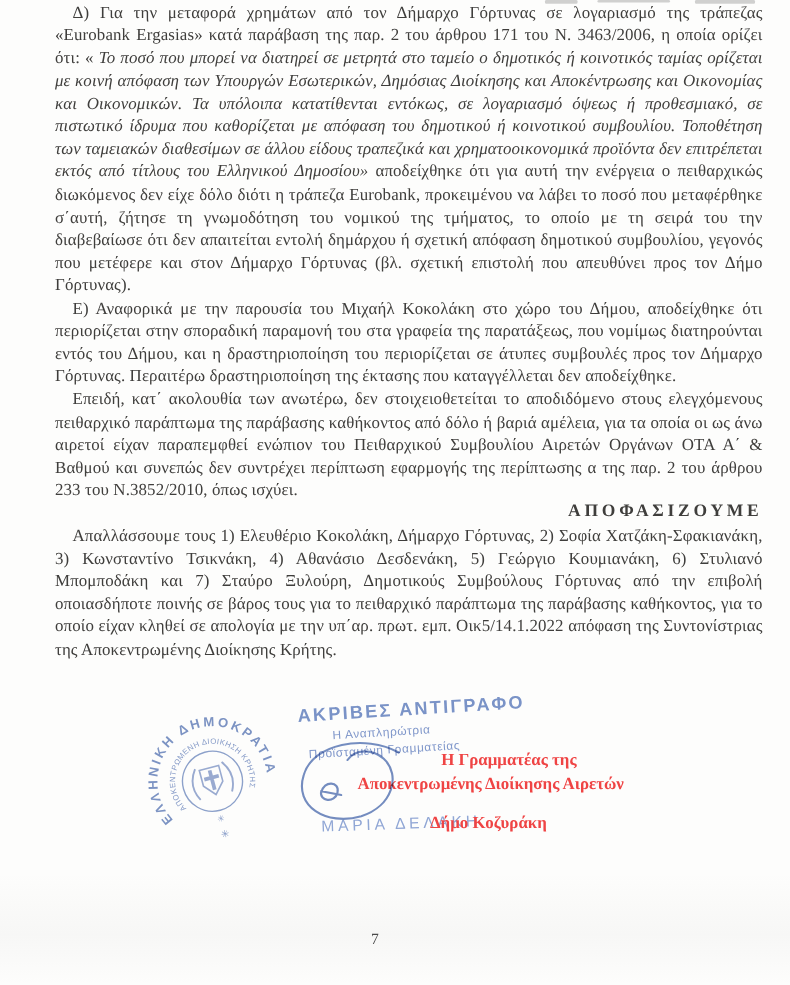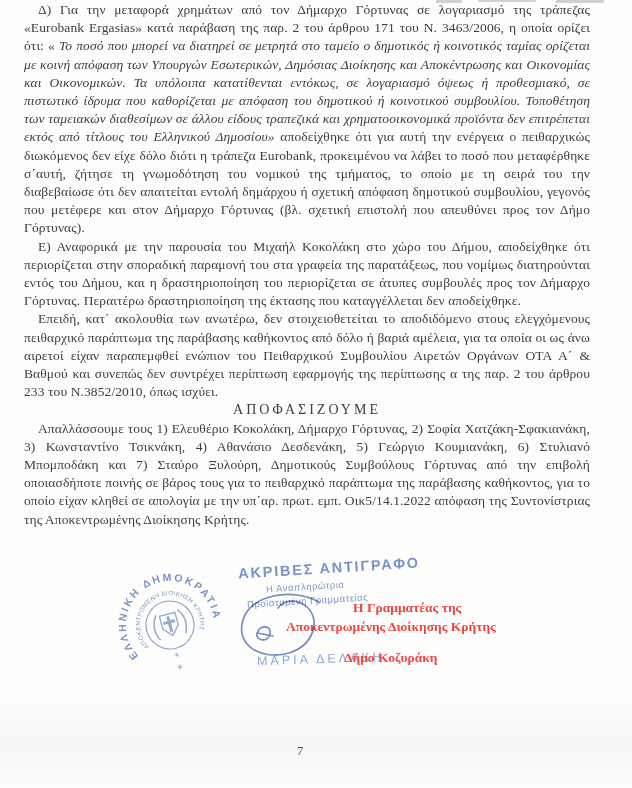--- a/index.html
+++ b/index.html
@@ -7,28 +7,28 @@
     position:relative;
     width:632px;height:788px;
     margin:0 auto;
     background:#fdfdfc;
     overflow:hidden;
     font-family:"Liberation Serif","DejaVu Serif",serif;
     color:#3f3e3c;
   }
   
   .textcol{
-    position:absolute;left:24px;top:1px;width:566px;
+    position:absolute;left:44px;top:1px;width:566px;
     font-size:13.5px;line-height:18.2px;
     text-align:justify;letter-spacing:.1px;
   }
   .textcol p{margin:0;text-indent:14px;}
   .quote{font-style:italic;}
   .decide{
-    text-align:center;font-weight:normal;font-size:14px;
+    text-align:right;font-weight:bold;font-size:14px;
     letter-spacing:3px;margin:7px 0 4px 0;text-indent:0 !important;
   }
   
   .blue-stamp-text{
     position:absolute;
     font-family:"Liberation Sans","DejaVu Sans",sans-serif;
     color:#6c88c4;mix-blend-mode:multiply;
   }
   .akribes{
     left:238px;top:560px;font-size:14.5px;font-weight:600;
@@ -81,21 +81,21 @@
     <p class="decide">ΑΠΟΦΑΣΙΖΟΥΜΕ</p>
     <p>Απαλλάσσουμε τους 1) Ελευθέριο Κοκολάκη, Δήμαρχο Γόρτυνας,  2) Σοφία Χατζάκη-Σφακιανάκη, 3) Κωνσταντίνο Τσικνάκη, 4) Αθανάσιο Δεσδενάκη, 5) Γεώργιο Κουμιανάκη, 6) Στυλιανό Μπομποδάκη και 7) Σταύρο Ξυλούρη, Δημοτικούς Συμβούλους Γόρτυνας από την επιβολή οποιασδήποτε ποινής σε βάρος τους για το πειθαρχικό παράπτωμα της παράβασης καθήκοντος, για το οποίο είχαν κληθεί σε απολογία με την υπ΄αρ. πρωτ. εμπ. Οικ5/14.1.2022 απόφαση της Συντονίστριας της Αποκεντρωμένης Διοίκησης Κρήτης.</p>
   </div>
 
   <div class="blue-stamp-text akribes">ΑΚΡΙΒΕΣ ΑΝΤΙΓΡΑΦΟ</div>
   <div class="blue-stamp-text deputy1">Η Αναπληρώτρια</div>
   <div class="blue-stamp-text deputy2">Προϊσταμένη Γραμματείας</div>
   <div class="blue-stamp-text maria-delaki">ΜΑΡΙΑ ΔΕΛΑΚΗ</div>
 
   <div class="black-sig secr1">Η Γραμματέας της</div>
-  <div class="black-sig secr2">Αποκεντρωμένης Διοίκησης Κρήτης</div>
+  <div class="black-sig secr2">Αποκεντρωμένης Διοίκησης Αιρετών</div>
   <div class="black-sig kozyraki">Δήμο Κοζυράκη</div>
 
   <svg class="stamp-svg" width="118" height="118" viewBox="0 0 118 118" aria-hidden="true">
     <g transform="rotate(-15 59 59)">
       <defs>
         <path id="oarc" d="M 23 84.2 A 44 44 0 1 1 95 84.2"></path>
         <path id="iarc" d="M 34.4 76.2 A 30 30 0 1 1 83.6 76.2"></path>
       </defs>
       <circle cx="59" cy="59" r="24" fill="none" stroke="#5d7ab8" stroke-width="1.1" opacity=".7"></circle>
 

